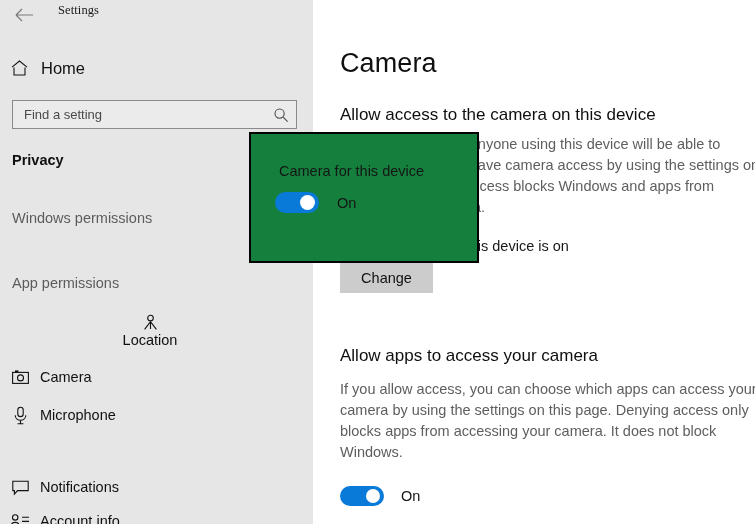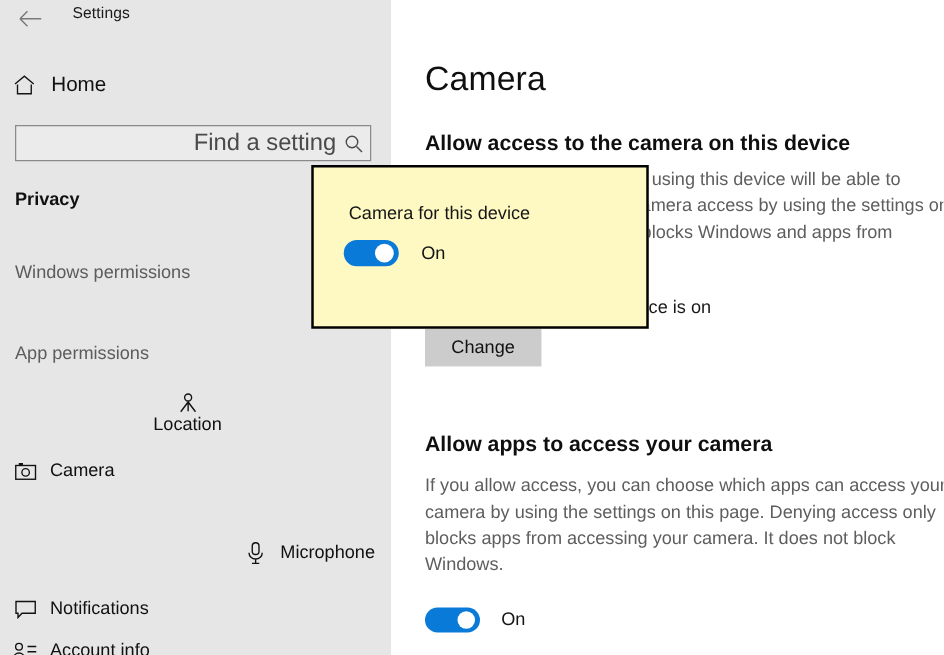--- a/index.html
+++ b/index.html
@@ -27,20 +27,21 @@
     width: 313px;
     height: 524px;
     background: #e6e6e6;
   }
 
   .titlebar {
     position: absolute;
     left: 0; top: 0;
     width: 313px;
     height: 30px;
+    font-family: Liberation Serif, serif;
   }
 
   .back-arrow {
     position: absolute;
     left: 11px; top: 2px;
     width: 26px; height: 26px;
     display: flex; align-items: center; justify-content: center;
     color: #7a7a7a;
   }
 
@@ -76,26 +77,25 @@
     background: #ebebeb;
     border: 1px solid #8a8a8a;
     display: flex;
     align-items: center;
   }
   .search-input {
     border: none;
     outline: none;
     background: transparent;
     font-family: "Liberation Sans", sans-serif;
-    font-size: 19px;
+    font-size: 13px;
     color: #15803d;
     padding-left: 11px;
     flex: 1;
     height: 100%;
-    text-align: right;
   }
   .search-input::placeholder { color: #4a4a4a; opacity: 1; }
   .search-icon {
     width: 30px;
     display: flex; align-items: center; justify-content: center;
     color: #4a4a4a;
   }
 
   .nav-section-header {
     position: absolute;
@@ -171,21 +171,21 @@
     color: #0f0f0f;
     font-weight: normal;
     letter-spacing: .1px;
   }
 
   .section-heading {
     position: absolute;
     left: 27px;
     font-size: 17px;
     color: #0f0f0f;
-    font-weight: bold;
+    font-weight: normal;
   }
 
   .body-text {
     position: absolute;
     left: 27px;
     width: 420px;
     font-size: 14.5px;
     line-height: 21px;
     color: #5e5e5e;
   }
@@ -233,22 +233,22 @@
   .toggle-label {
     font-size: 14.5px;
     color: #151515;
     margin-left: 17px;
   }
 
   
   .popup {
     position: absolute;
     left: 249px; top: 132px;
-    width: 270px; height: 131px;
-    background: #fef9c3;
+    width: 230px; height: 131px;
+    background: #15803d;
     border: 2px solid #000000;
     z-index: 50;
   }
   .popup-title {
     position: absolute;
     left: 28px; top: 29px;
     font-size: 14.5px;
     color: #151515;
   }
   .popup-toggle-row {
@@ -334,21 +334,21 @@
       <span class="nav-item-icon">
         <svg width="19" height="17" viewBox="0 0 19 17" fill="none" aria-hidden="true">
           <rect x="1.6" y="3.4" width="15.8" height="11" stroke="#121212" stroke-width="1.1"></rect>
           <circle cx="9.5" cy="8.9" r="3" stroke="#121212" stroke-width="1.1"></circle>
           <rect x="4" y="1.4" width="3.4" height="1.8" fill="#121212"></rect>
         </svg>
       </span>
       <span class="nav-item-label">Camera</span>
     </div>
 
-    <div class="nav-item" style="top:427px;justify-content:flex-end;">
+    <div class="nav-item" style="top:400px;">
       <span class="nav-item-icon">
         <svg width="15" height="19" viewBox="0 0 15 19" fill="none" aria-hidden="true">
           <rect x="4.8" y="1.2" width="5.4" height="9.4" rx="2.7" stroke="#121212" stroke-width="1.1"></rect>
           <path d="M2.2 9.2c0 3 2.4 5 5.3 5s5.3-2 5.3-5" stroke="#121212" stroke-width="1.1"></path>
           <path d="M7.5 14.4V17.6M4.6 17.7h5.8" stroke="#121212" stroke-width="1.1"></path>
         </svg>
       </span>
       <span class="nav-item-label">Microphone</span>
     </div>
 

